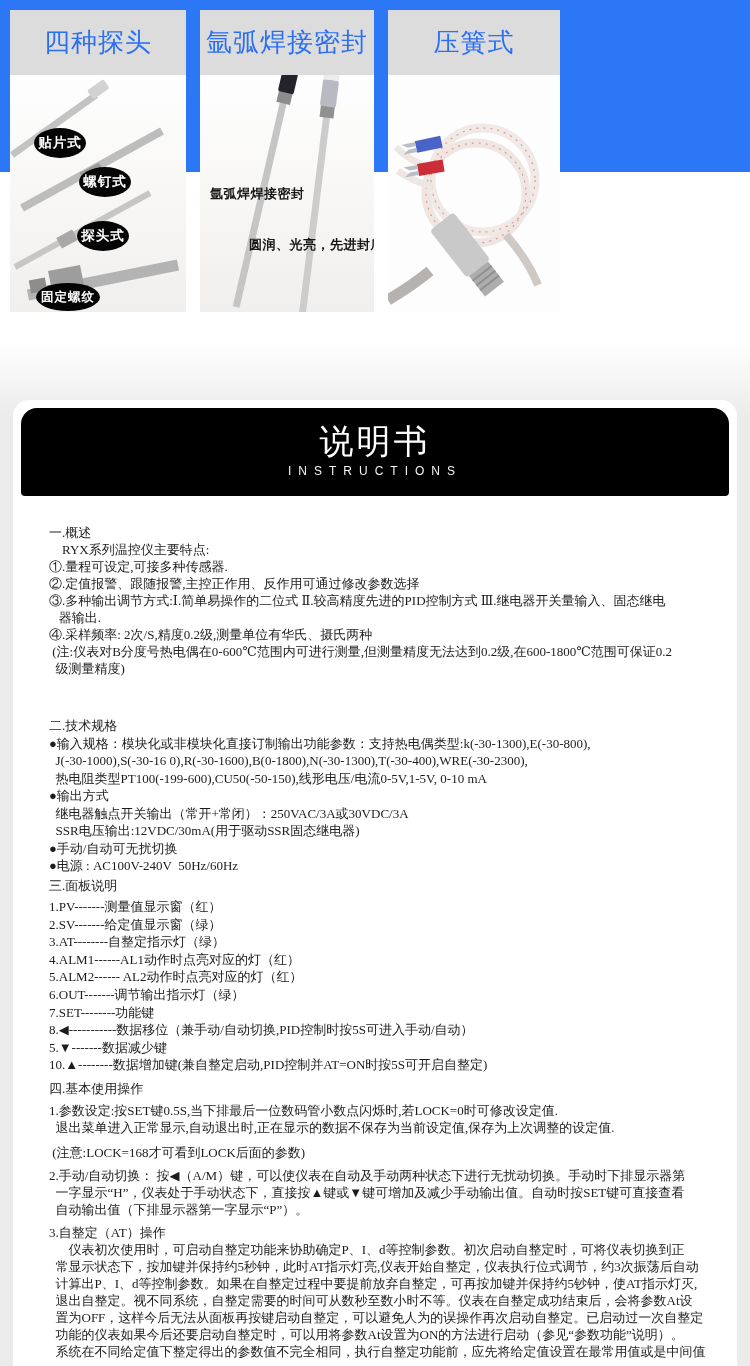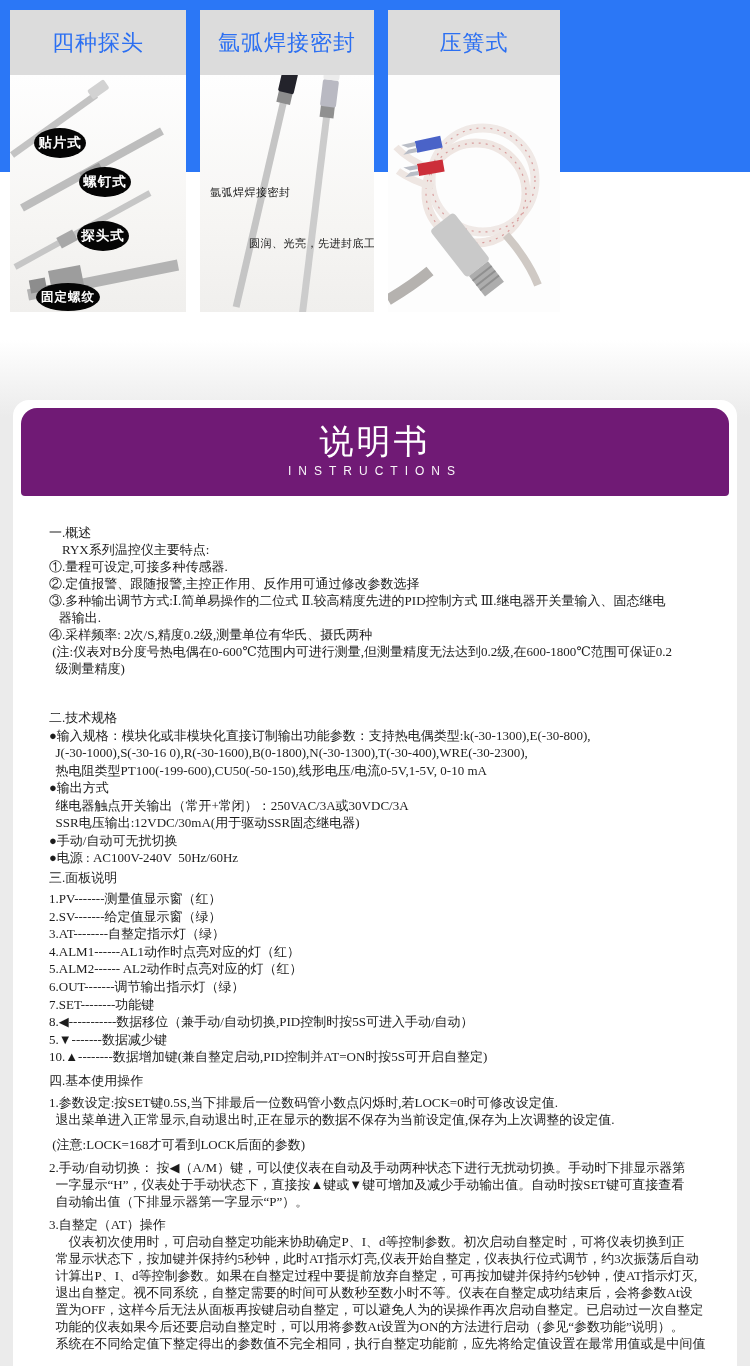--- a/index.html
+++ b/index.html
@@ -10,57 +10,57 @@
   
   .top-banner{position:relative;width:750px;height:312px;background:#ffffff;overflow:hidden;}
   .blue-bg{position:absolute;top:0;left:0;width:750px;height:172px;background:#2b77f6;}
   .pcol{position:absolute;top:10px;}
   .pcol-1{left:10px;width:176px;}
   .pcol-2{left:200px;width:174px;}
   .pcol-3{left:388px;width:172px;}
   .pcol-4{left:574px;width:163px;}
   .phead{
     height:65px;background:#dcdcdc;display:flex;align-items:center;justify-content:center;
-    color:#2b6ff2;font-size:22px;letter-spacing:1px;font-weight:500;white-space:nowrap;
+    color:#2b6ff2;font-size:26px;letter-spacing:1px;font-weight:500;white-space:nowrap;
   }
   .photo{
     position:relative;height:251px;overflow:hidden;
     background:linear-gradient(180deg,#fefefe 0%,#f6f5f3 60%,#efeeec 100%);
   }
   .badge{
     position:absolute;background:#050505;color:#ffffff;font-weight:bold;
     border-radius:50%;display:flex;align-items:center;justify-content:center;
     font-size:13.5px;letter-spacing:1px;white-space:nowrap;
   }
   .anno{
-    position:absolute;color:#151515;font-weight:normal;font-size:11px;
+    position:absolute;color:#151515;font-weight:bold;font-size:13px;
     letter-spacing:0.5px;white-space:nowrap;
   }
   
   .lower-wrap{
     height:1054px;box-sizing:border-box;padding:88px 13px 0 13px;
     background:linear-gradient(180deg,#ffffff 0px,#ffffff 28px,#ebebeb 105px,#ebebeb 100%);
   }
   .card{
     background:#ffffff;border-radius:16px 16px 0 0;height:100%;
     box-sizing:border-box;padding:8px 8px 0 8px;
   }
   .m-header{
-    background:#701a75;border-radius:16px 16px 4px 4px;height:88px;
+    background:#000000;border-radius:16px 16px 4px 4px;height:88px;
     text-align:center;color:#ffffff;box-sizing:border-box;padding-top:13px;
   }
   .m-title{font-size:34px;letter-spacing:3px;line-height:40px;}
   .m-sub{font-size:12px;letter-spacing:7px;margin-top:3px;opacity:.96;}
   .m-body{
     padding:28px 4px 0 28px;color:#1c1c1c;font-size:13px;
     font-family:"Liberation Serif","DejaVu Serif",serif;
   }
   .ln,.sec-h{white-space:pre;overflow:hidden;}
   .s1 .ln,.s1 .sec-h{line-height:17px;}
-  .s2{margin-top:32px;} .s2 .ln,.s2 .sec-h{line-height:17.5px;}
+  .s2{margin-top:40px;} .s2 .ln,.s2 .sec-h{line-height:17.5px;}
   .s3{margin-top:2px;}  .s3 .ln,.s3 .sec-h{line-height:17.6px;}
   .s3 .sec-h{margin-bottom:4px;}
   .s4{margin-top:6px;}  .s4 .ln,.s4 .sec-h{line-height:17px;}
   .s4 .sec-h{margin-bottom:5px;}
   .mt4{margin-top:8px;} .mt6{margin-top:6px;}
 </style>
 </head>
 <body>
 
 <div class="top-banner">

